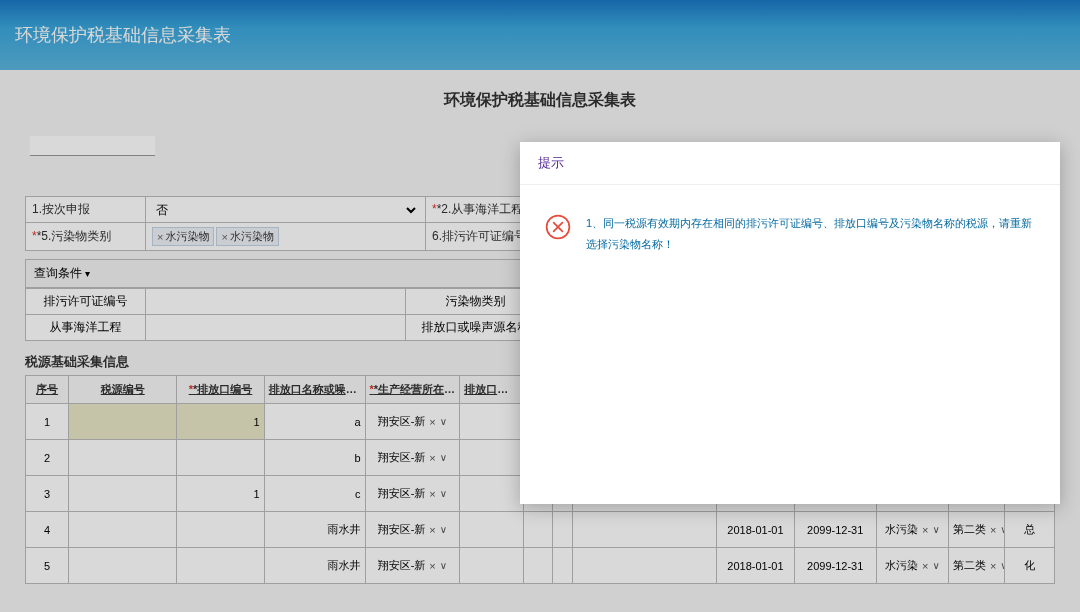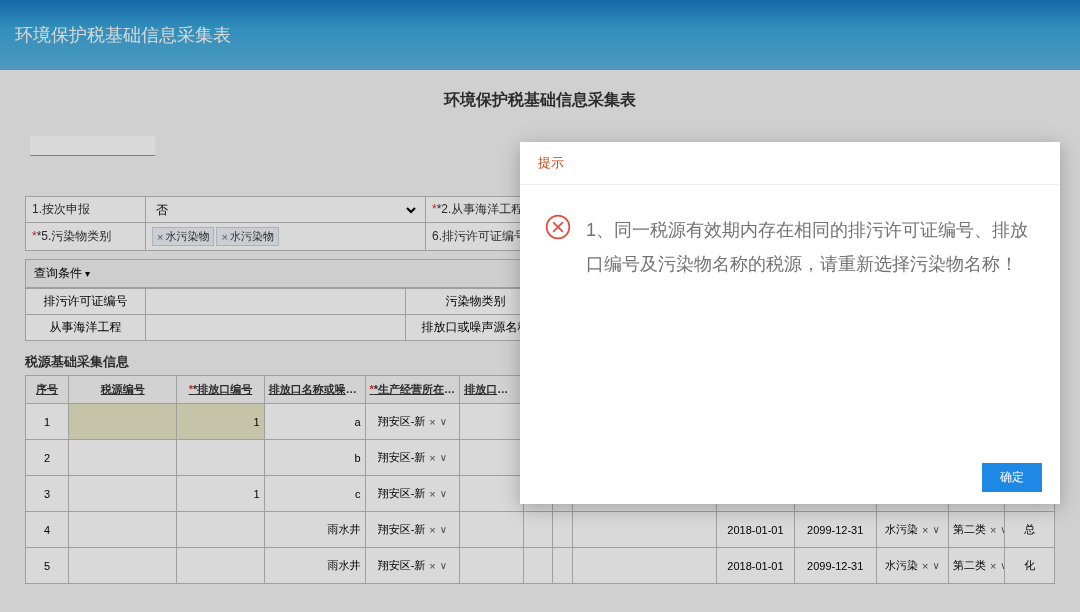--- a/index.html
+++ b/index.html
@@ -172,40 +172,40 @@
       height: 362px;
       background: #fff;
       box-shadow: 0 4px 18px rgba(0,0,0,0.25);
       z-index: 10;
       display: flex;
       flex-direction: column;
     }
     .dialog-header {
       padding: 12px 18px;
       font-size: 13px;
-      color: #c2410c;
+      color: #4c1d95;
       border-bottom: 1px solid #eee;
     }
     .dialog-body {
       flex: 1;
       padding: 28px 24px;
       display: flex;
       align-items: flex-start;
       gap: 14px;
     }
     .err-icon {
       width: 28px;
       height: 28px;
       flex-shrink: 0;
     }
     .err-icon circle { fill: none; stroke: #e74c3c; stroke-width: 2; }
     .err-icon line { stroke: #e74c3c; stroke-width: 2; stroke-linecap: round; }
     .dialog-msg {
-      font-size: 18px;
-      color: #737373;
+      font-size: 11px;
+      color: #0369a1;
       line-height: 1.9;
     }
     .dialog-footer {
       padding: 12px 18px;
       text-align: right;
     }
     .dialog-footer button {
       background: #1e88e5;
       color: #fff;
       border: none;
@@ -471,16 +471,13 @@
 <div class="dialog">
   <div class="dialog-header">提示</div>
   <div class="dialog-body">
     <svg class="err-icon" viewBox="0 0 32 32">
       <circle cx="16" cy="16" r="13"></circle>
       <line x1="11" y1="11" x2="21" y2="21"></line>
       <line x1="21" y1="11" x2="11" y2="21"></line>
     </svg>
     <div class="dialog-msg">1、同一税源有效期内存在相同的排污许可证编号、排放口编号及污染物名称的税源，请重新选择污染物名称！</div>
   </div>
-  <div class="dialog-footer">
-    <button>确定</button>
-  </div>
 </div>
 
 </body></html>

